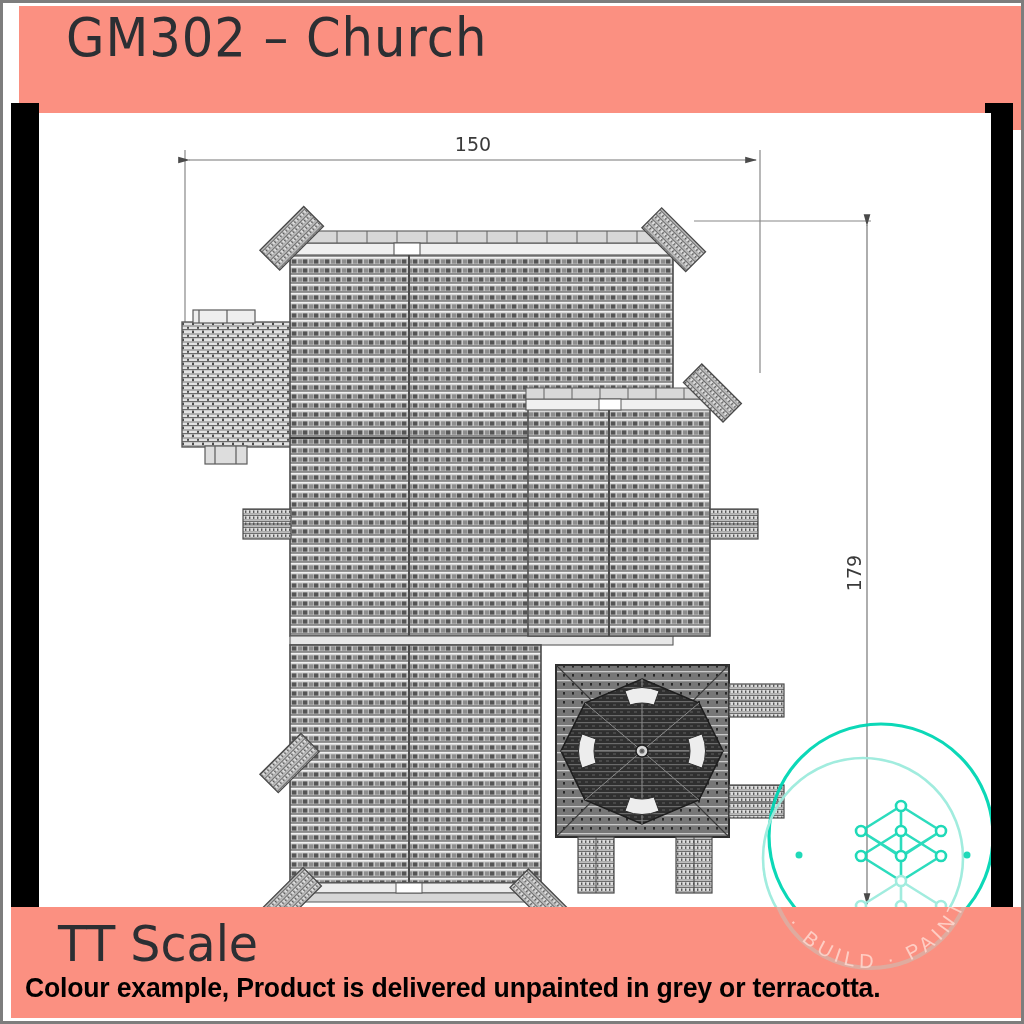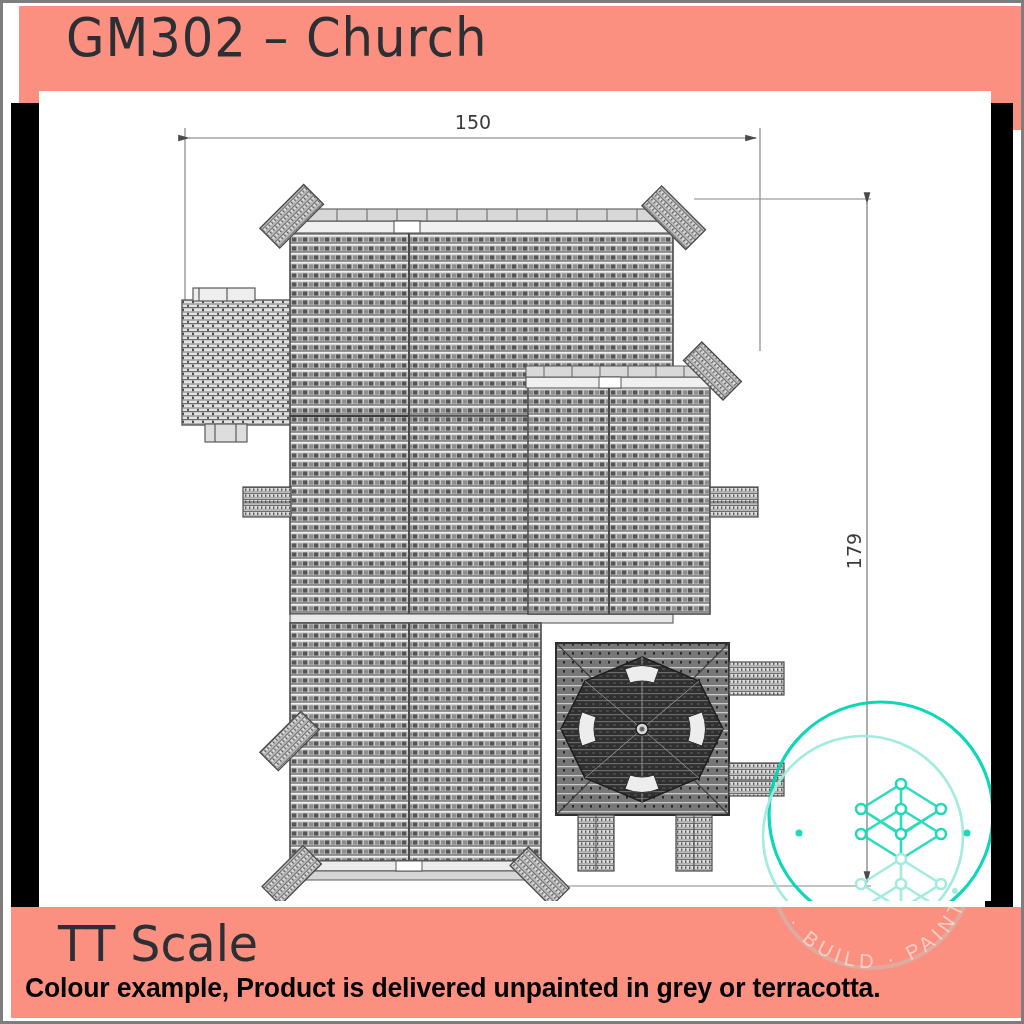--- a/index.html
+++ b/index.html
@@ -55,21 +55,21 @@
     height: 810px;
     background: #000000;
   }
   #side-bar-left  { left: 8px; }
   #side-bar-right { right: 8px; }
 
   
   #drawing-area {
     position: absolute;
     left: 36px;
-    top: 88px;
+    top: 110px;
     width: 952px;
     height: 810px;
     background: #ffffff;
     overflow: hidden;
   }
   #drawing-svg { display: block; }
 
   
   #footer-banner {
     position: absolute;

